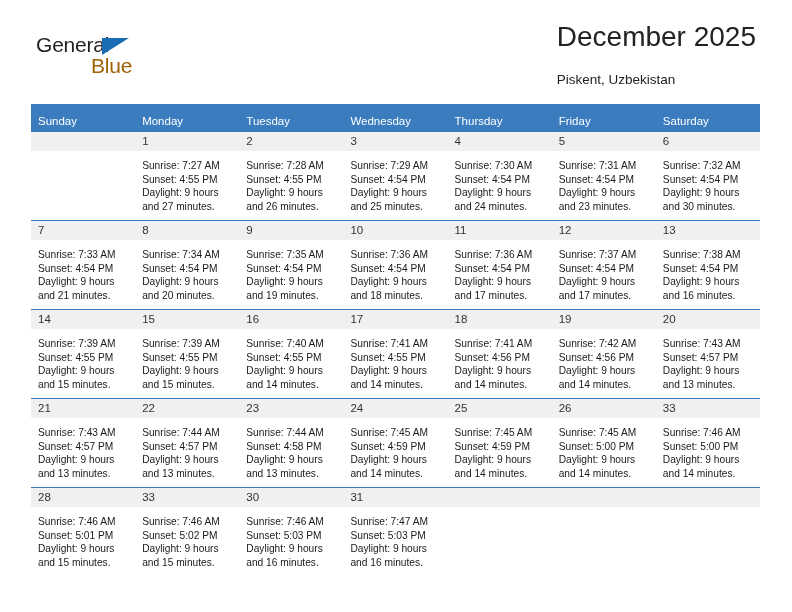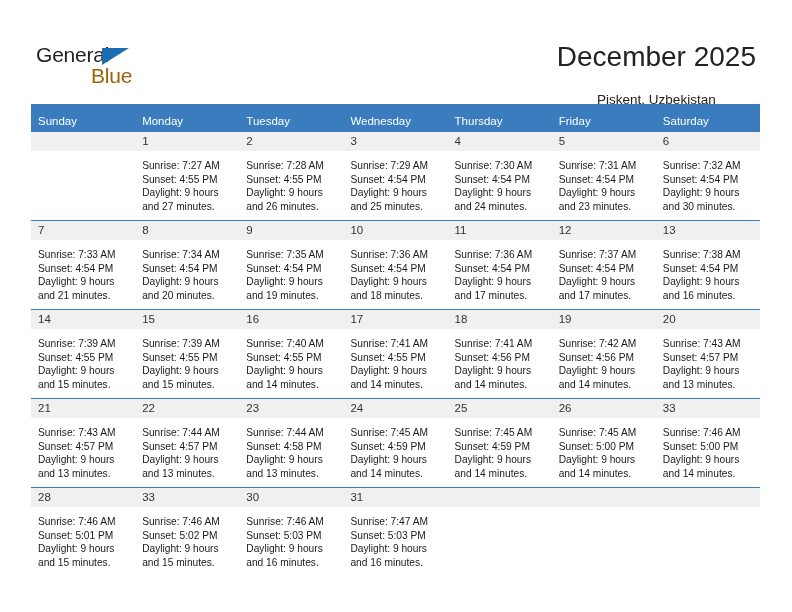--- a/index.html
+++ b/index.html
@@ -25,21 +25,21 @@
   .header {
     position: absolute;
     left: 0;
     top: 0;
     width: 792px;
     height: 100px;
   }
   .logo {
     position: absolute;
     left: 36px;
-    top: 43px;
+    top: 33px;
     width: 180px;
     height: 50px;
   }
   .logo-general {
     position: absolute;
     left: 0;
     top: 0;
     font-size: 21px;
     letter-spacing: -0.2px;
     color: #231f20;
@@ -59,22 +59,22 @@
     left: 55px;
     top: 21px;
     font-size: 21px;
     letter-spacing: -0.2px;
     color: #a16207;
     font-family: "Liberation Sans", sans-serif;
   }
   .title-block {
     position: absolute;
     right: 36px;
-    top: 40px;
-    text-align: center;
+    top: 20px;
+    text-align: left;
   }
   .cal-title {
     font-size: 28px;
     color: #222222;
     line-height: 34px;
     white-space: nowrap;
   }
   .cal-subtitle {
     font-size: 13.5px;
     color: #222222;

